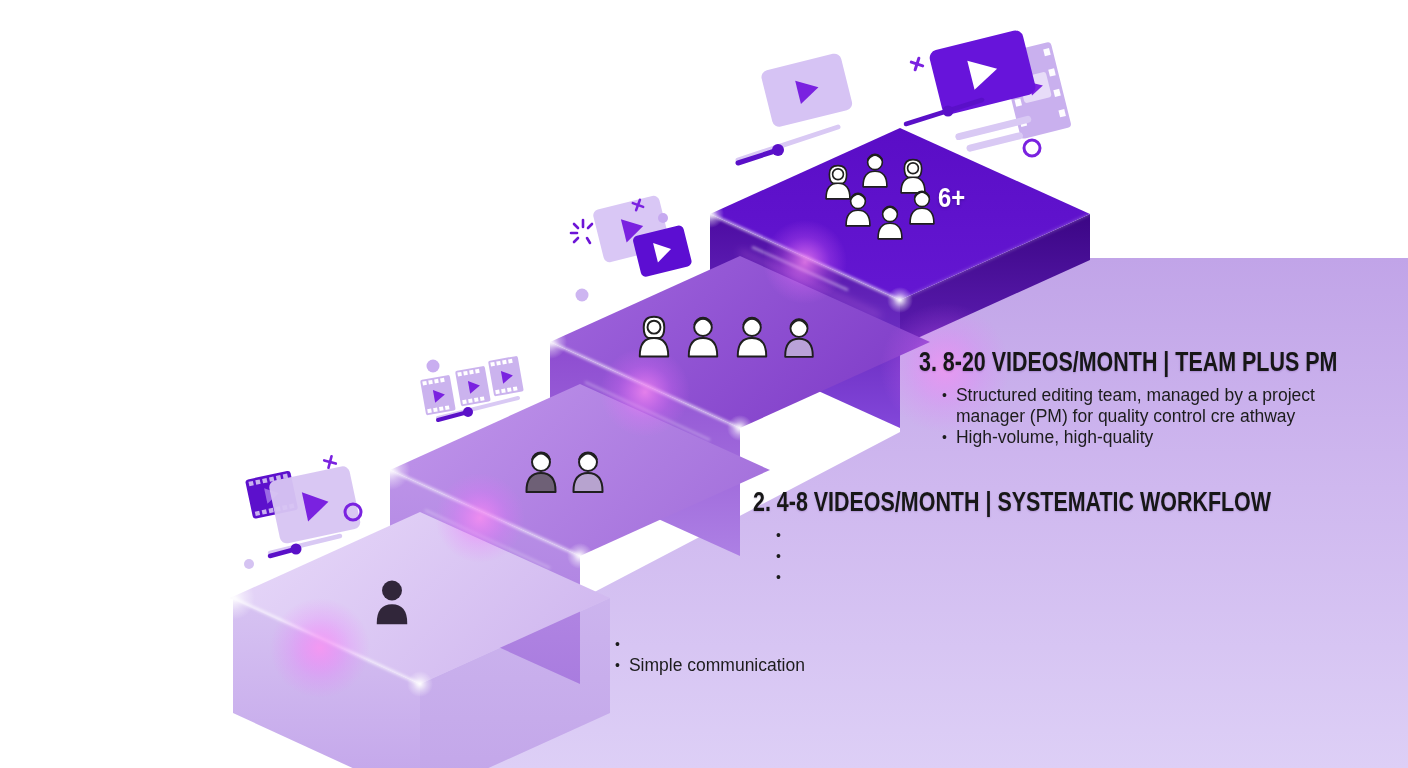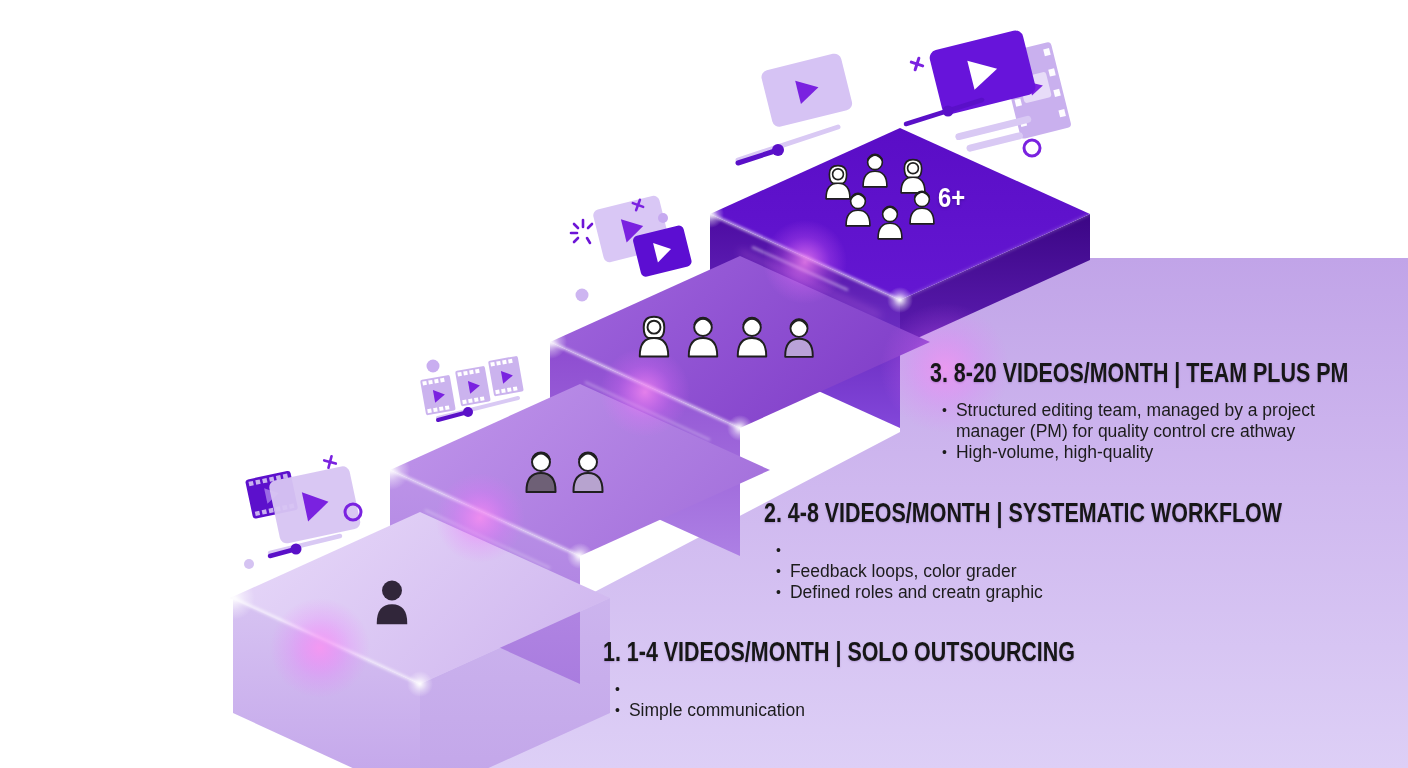--- a/index.html
+++ b/index.html
@@ -4,21 +4,21 @@
 <style>
   html,body{margin:0;padding:0;background:#fff;}
   #stage{
     position:relative;width:1408px;height:768px;overflow:hidden;
     background:#ffffff;
     font-family:"Liberation Sans","DejaVu Sans",sans-serif;
   }
   #scene{position:absolute;left:0;top:0;}
   .tier{position:absolute;color:#1b1b1b;}
   .tier-heading{
-    margin:12px;font-size:27.5px;font-weight:700;color:#171717;
+    margin:1px;font-size:27.5px;font-weight:700;color:#171717;
     white-space:nowrap;line-height:1.05;
   }
   .cond{display:inline-block;transform:scaleX(0.78);transform-origin:0 50%;
     letter-spacing:0;text-shadow:0 1px 2px rgba(80,40,130,0.25);}
   .bullets{margin-top:8px;font-size:17.5px;line-height:21px;color:#1c1c1c;}
   .b-row{display:flex;gap:9px;align-items:flex-start;}
   .b-dot{flex:0 0 auto;font-size:14px;line-height:21px;padding-left:24px;}
   .badge{
     position:absolute;color:#ffffff;font-weight:700;font-size:28px;
     transform:scaleX(0.85);transform-origin:0 50%;
@@ -357,33 +357,28 @@
 <div class="tier" style="left:752px;top:487px;">
   <h2 class="tier-heading">
     <span class="cond">2. 4-8 VIDEOS/MONTH | SYSTEMATIC WORKFLOW</span>
   </h2>
   <div class="bullets">
     <div class="b-row">
       <span class="b-dot">•</span>
     </div>
     <div class="b-row">
       <span class="b-dot">•</span>
-      <span>Feedback loops, color grader</span>
-    </div>
-    <div class="b-row">
-      <span class="b-dot">•</span>
-      <span>Defined roles and creatn graphic</span>
+    </div>
+    <div class="b-row">
+      <span class="b-dot">•</span>
     </div>
   </div>
 </div>
 
 <div class="tier" style="left:591px;top:626px;">
-  <h2 class="tier-heading">
-    <span class="cond">1. 1-4 VIDEOS/MONTH | SOLO OUTSOURCING</span>
-  </h2>
   <div class="bullets">
     <div class="b-row">
       <span class="b-dot">•</span>
     </div>
     <div class="b-row">
       <span class="b-dot">•</span>
       <span>Simple communication</span>
     </div>
   </div>
 </div>

